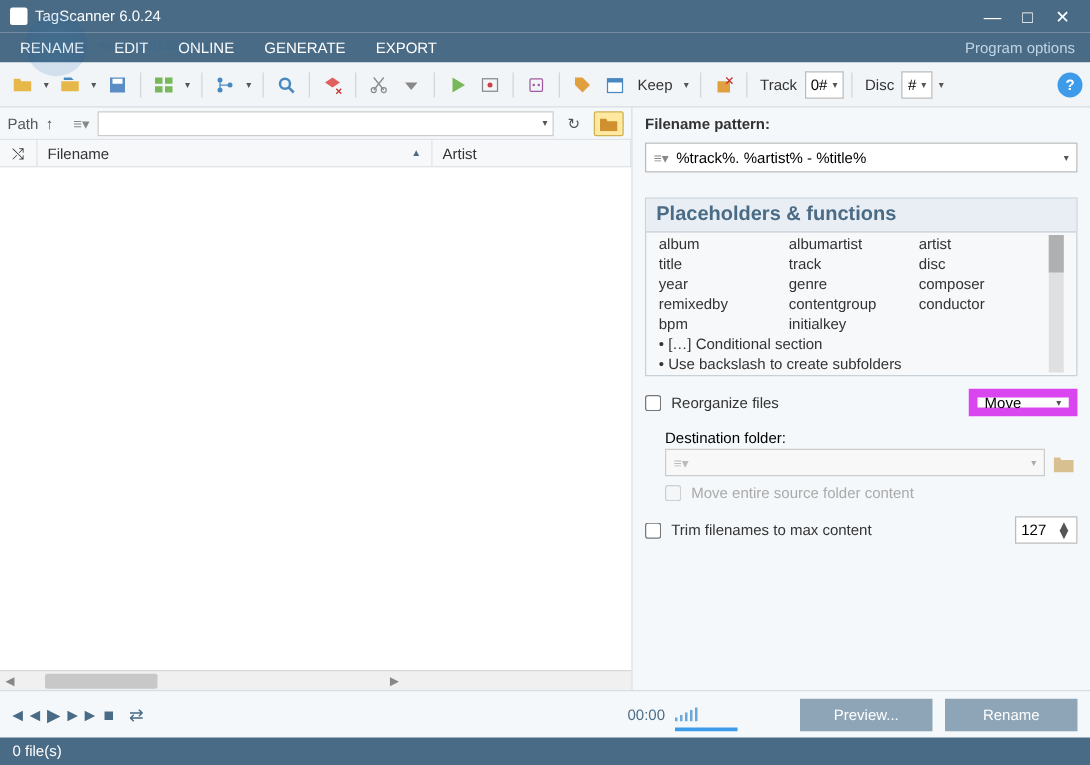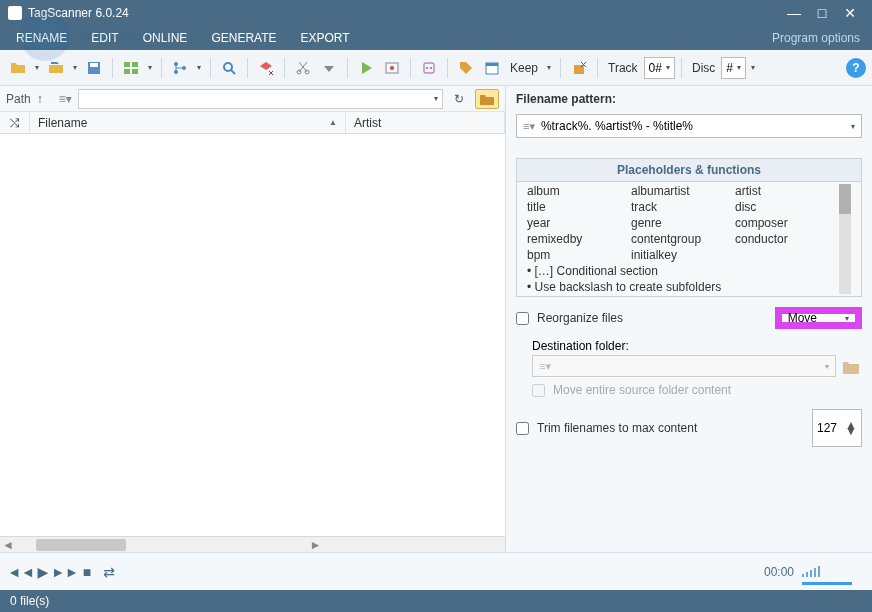--- a/index.html
+++ b/index.html
@@ -56,34 +56,34 @@
 .hscroll .arrow { width: 16px; text-align: center; color: #888; }
 .hscroll .arrow.right { margin-left: auto; }
 
 .right { flex: 1; padding: 6px 10px; display: flex; flex-direction: column; gap: 8px; overflow: hidden; }
 .section-label { font-size: 12px; font-weight: bold; color: #333; }
 .pattern-row { height: 24px; border: 1px solid #bbb; background: #fff; display: flex; align-items: center; padding: 0 6px; position: relative; }
 .pattern-row .pref { color: #888; margin-right: 6px; font-size: 11px; }
 .pattern-row .arr { position: absolute; right: 6px; font-size: 8px; color: #555; }
 
 .placeholders-box { border: 1px solid #c8d0d8; background: #f6f8fa; margin-top: 12px; }
-.placeholders-box .phhead { background: #e8eef4; padding: 4px 8px; text-align: center; font-weight: bold; color: #4a6b85; font-size: 12px; border-bottom: 1px solid #c8d0d8; }
+.placeholders-box .phhead { background: #e8eef4; padding: 4px 8px; text-align: left; font-weight: bold; color: #4a6b85; font-size: 16px; border-bottom: 1px solid #c8d0d8; }
 .placeholders-box .phbody { padding: 2px 10px; display: grid; grid-template-columns: 1fr 1fr 1fr 12px; column-gap: 4px; row-gap: 2px; position: relative; }
 .placeholders-box .phitem { font-size: 12px; color: #333; cursor: pointer; }
 .placeholders-box .phnote { grid-column: 1 / span 3; font-size: 12px; color: #333; }
 .placeholders-box .vscroll { grid-column: 4; grid-row: 1 / span 7; background: #e0e0e0; position: relative; }
 .placeholders-box .vscroll .vthumb { position: absolute; top: 0; width: 100%; height: 30px; background: #b0b0b0; }
 
 .option-row { display: flex; align-items: center; gap: 8px; padding: 2px 0; }
 .option-row input[type=checkbox] { width: 13px; height: 13px; }
 .option-row .olabel { font-size: 12px; color: #333; }
 .option-row .olabel.disabled { color: #aaa; }
 .option-row .oselect { margin-left: auto; height: 22px; border: 7px solid #d946ef; background: #fff; padding: 0 6px; display: flex; align-items: center; gap: 28px; cursor: pointer; }
 .option-row .oselect .arr { font-size: 8px; color: #555; }
-.option-row .numbox { margin-left: auto; width: 50px; height: 38px; border: 1px solid #bbb; background: #fff; display: flex; align-items: center; padding: 0 4px; }
+.option-row .numbox { margin-left: auto; width: 50px; height: 22px; border: 1px solid #bbb; background: #fff; display: flex; align-items: center; padding: 0 4px; }
 .option-row .numbox .spinners { display: flex; flex-direction: column; margin-left: auto; font-size: 7px; color: #555; line-height: 6px; }
 
 .indent-block { margin-left: 16px; }
 .dest-box { height: 22px; border: 1px solid #ccc; background: #f8f8f8; display: flex; align-items: center; padding: 0 6px; position: relative; margin: 2px 0 4px 0; }
 .dest-box .pref { color: #bbb; font-size: 11px; }
 .dest-box .arr { position: absolute; right: 6px; font-size: 8px; color: #aaa; }
 .dest-browse { width: 22px; height: 22px; display: inline-flex; align-items: center; justify-content: center; margin-left: 4px; }
 
 .player { height: 38px; border-top: 1px solid #d8dde3; display: flex; align-items: center; padding: 0 10px; background: #f4f8fb; }
 .player .pbtn { width: 22px; height: 22px; color: #4a6b85; display: flex; align-items: center; justify-content: center; cursor: pointer; font-size: 14px; }
@@ -373,17 +373,21 @@
   <div class="volume">
     <div class="bars">
         <span style="height:3px"></span>
         <span style="height:5px"></span>
         <span style="height:7px"></span>
         <span style="height:9px"></span>
         <span style="height:11px"></span>
       </div>
     <div style="position:absolute;bottom:-6px;left:0;right:0;height:3px;background:#3d9be9;"></div>
   </div>
+  <div class="actions">
+    <div class="bigbtn">Preview...</div>
+    <div class="bigbtn">Rename</div>
+  </div>
 </div>
 
 <div class="status">
   <span>0 file(s)</span>
 </div>
 
 </body></html>

